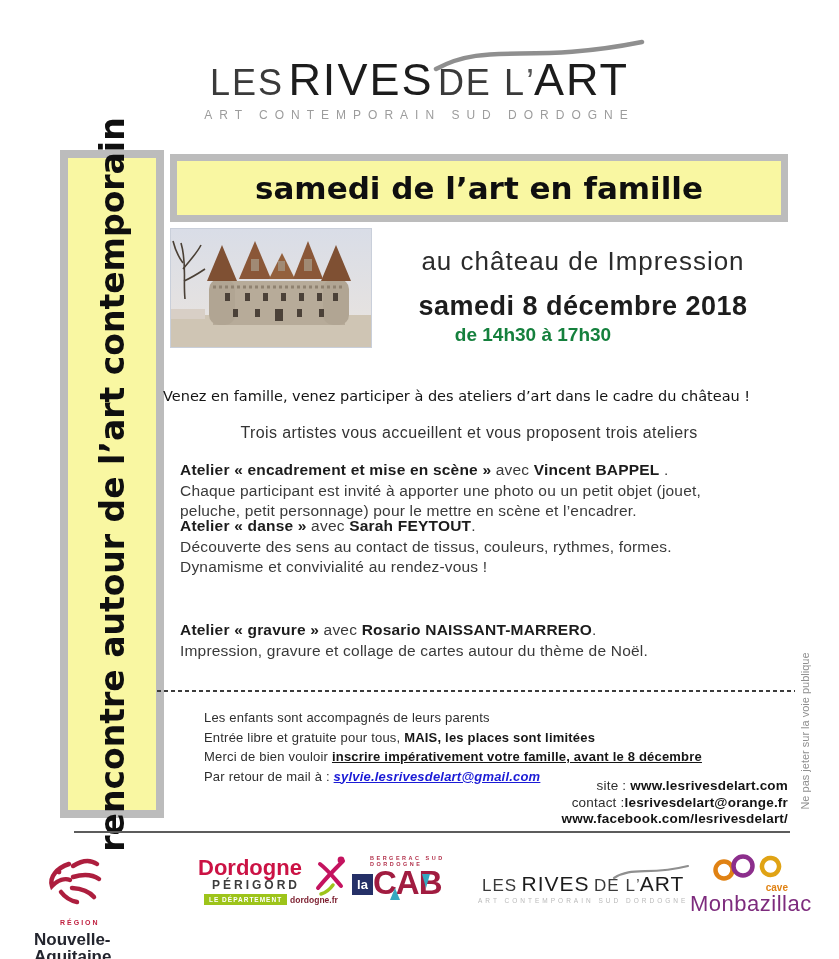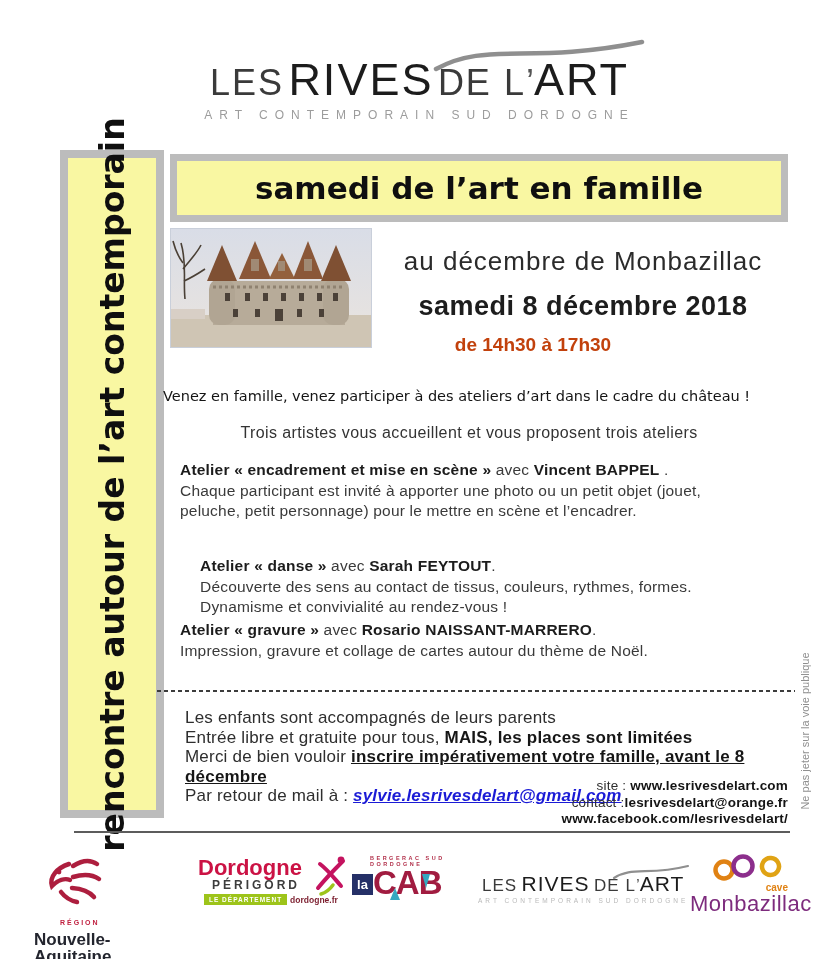--- a/index.html
+++ b/index.html
@@ -27,41 +27,41 @@
         font-family:"DejaVu Sans", sans-serif;font-weight:700;font-size:31px;color:#0f0f0f;}
 
   
   .photo{position:absolute;left:170px;top:228px;width:200px;height:118px;border:1px solid #c9cfda;}
 
   
   .event{position:absolute;left:378px;top:246px;width:410px;text-align:center;}
   .ev-loc{font-size:26px;font-weight:300;letter-spacing:1px;color:#2b2b2b;}
   .ev-venue{font-size:13px;color:#2b2b2b;margin-top:1px;}
   .ev-date{font-size:27px;font-weight:700;color:#1d1d1d;margin-top:14px;letter-spacing:0.5px;}
-  .ev-time{font-size:19px;font-weight:700;color:#c2410c;margin-top:12px;padding-right:100px;}
+  .ev-time{font-size:19px;font-weight:700;color:#15803d;margin-top:2px;padding-right:100px;}
 
   
   .intro1{position:absolute;left:163px;top:388px;width:632px;
         font-family:"DejaVu Sans", sans-serif;font-size:14.5px;color:#141414;}
   .intro2{position:absolute;left:163px;top:424px;width:612px;text-align:center;
         font-size:16px;font-weight:300;color:#333;letter-spacing:0.4px;}
 
   
   .atelier{position:absolute;left:180px;width:606px;font-size:15.5px;line-height:20px;color:#3a3a3a;letter-spacing:0.2px;}
-  .a1{top:460px;} .a2{top:556px;margin-left:20px;} .a3{top:620px;}
+  .a1{top:460px;} .a2{top:516px;} .a3{top:620px;}
   .atelier .t b{color:#1c1c1c;}
   .atelier .t{margin-bottom:1px;}
 
   
   .dashes{position:absolute;left:157px;top:690px;width:638px;height:2px;
         background-image:repeating-linear-gradient(90deg,#3c3c3c 0 4px,transparent 4px 7px);}
   .bottom-rule{position:absolute;left:74px;top:831px;width:716px;height:2px;background:#5c5c5c;}
 
   
-  .info{position:absolute;left:185px;top:708px;width:590px;font-size:17px;line-height:19.5px;color:#2e2e2e;letter-spacing:0.2px;}
+  .info{position:absolute;left:204px;top:708px;width:590px;font-size:13px;line-height:19.5px;color:#2e2e2e;letter-spacing:0.2px;}
   .info b{color:#161616;}
   .info .u{text-decoration:underline;}
   .email-link{color:#1b1bd6;font-weight:700;font-style:italic;text-decoration:underline;cursor:pointer;}
 
   
   .contact{position:absolute;right:51px;top:778px;text-align:right;font-size:13.5px;line-height:16.5px;color:#2e2e2e;letter-spacing:0.2px;}
   .contact b{color:#141414;}
 
   
   .side-note{position:absolute;left:795px;top:650px;width:20px;height:162px;
@@ -171,21 +171,21 @@
         <rect x="62" y="80" width="5" height="8"></rect>
           <rect x="84" y="80" width="5" height="8"></rect>
         <rect x="104" y="80" width="8" height="12"></rect>
           <rect x="126" y="80" width="5" height="8"></rect>
         <rect x="148" y="80" width="5" height="8"></rect>
       </g>
     </g>
   </svg>
 
   <div class="event">
-    <div class="ev-loc">au décembre de Monbazillac</div>
+    <div class="ev-loc">au château de Impression</div>
     <div class="ev-date">samedi 8 décembre 2018</div>
     <div class="ev-time">de 14h30 à 17h30</div>
   </div>
 
   <div class="intro1">Venez en famille, venez participer à des ateliers d’art dans le cadre du  château !</div>
   <div class="intro2">Trois artistes vous accueillent  et vous proposent trois ateliers</div>
 
   <div class="atelier a1">
     <div class="t"><b>Atelier « encadrement et mise en scène »</b><span> avec </span><b>Vincent BAPPEL</b><span> .</span></div>
     <div>Chaque participant est invité à apporter une photo ou un petit objet (jouet,</div>

